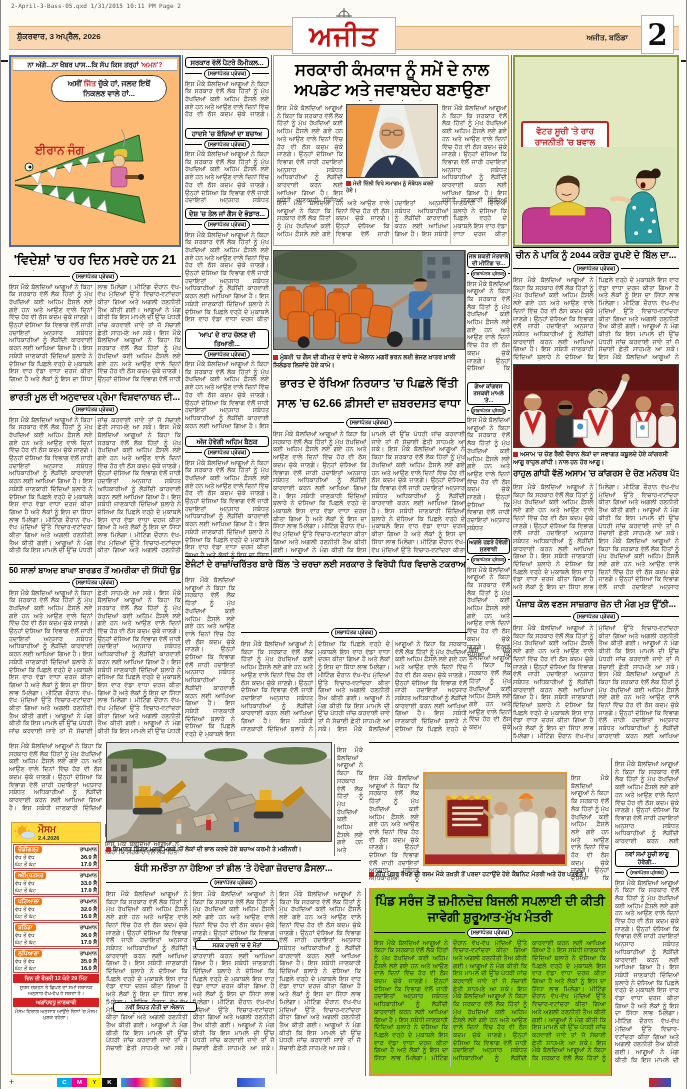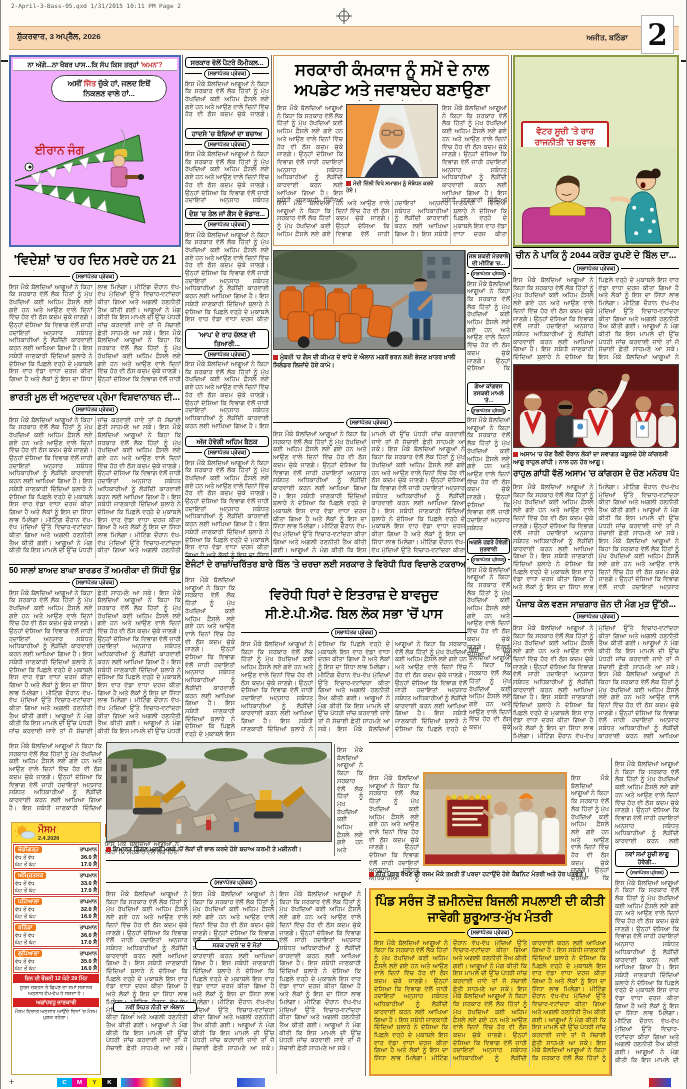--- a/index.html
+++ b/index.html
@@ -23,21 +23,21 @@
 
 .mastbar{position:absolute;left:8px;top:26px;width:670px;height:24px;background:#f8d7b2;border-top:1px solid #d8b07e;border-bottom:1px solid #d8b07e}
 .mdate{position:absolute;left:16px;top:32px;font-size:8px;font-weight:bold;color:#222}
 .medition{position:absolute;right:58px;top:33px;font-size:7.5px;font-weight:bold;color:#222}
 .logobox{position:absolute;left:291px;top:17px;width:104px;height:37px;background:#fff;border:1px solid #b5b5b5;display:flex;align-items:center;justify-content:center}
 .logo{color:#c41414;font-size:27px;font-weight:bold;letter-spacing:1px;font-family:"DejaVu Sans",sans-serif}
 .pnbox{position:absolute;left:640px;top:15px;width:33px;height:39px;background:#fff;border:1px solid #b5b5b5;display:flex;align-items:center;justify-content:center}
 .pn{font-family:"DejaVu Serif","Liberation Serif",serif;font-size:29px;font-weight:bold;color:#111}
 .printline{position:absolute;left:10px;top:2px;font-family:"DejaVu Sans Mono","Liberation Mono",monospace;font-size:6px;color:#555}
 
-.toonL{position:absolute;left:8px;top:55px;width:172px;height:192px;border:2px solid #4a6ab0;background:#f0abfc;overflow:hidden}
+.toonL{position:absolute;left:8px;top:55px;width:172px;height:192px;border:2px solid #4a6ab0;background:#fdba74;overflow:hidden}
 .toonR{position:absolute;left:512px;top:55px;width:166px;height:192px;border:2px solid #8a9a40;background:#e2e8c0;overflow:hidden}
 .tooncap{position:absolute;left:2px;top:2px;right:2px;background:#fff;border-bottom:1px solid #999;font-size:6.8px;line-height:9px;font-weight:bold;text-align:center;padding:1px}
 .tooncap .red{color:#c32222}
 .bubble{position:absolute;background:#fff;border:1px solid #444;border-radius:14px;font-weight:bold;text-align:center;padding:3px 5px;color:#111}
 .bubble .red{color:#c32222}
 .toonlabel{position:absolute;color:#c32222;font-size:12px;font-weight:bold}
 .redbox{position:absolute;background:#fff;border:2px solid #c32222;border-radius:3px;color:#c32222;font-weight:bold;font-size:8.5px;line-height:11px;text-align:center;padding:3px 2px}
 
 .mainbox{position:absolute;left:272px;top:55px;width:236px;height:191px;border:1px solid #d89a5a;background:#fffdf8}
 
@@ -66,20 +66,23 @@
   <svg class="abs" style="left:335px;top:8px" width="16" height="16" viewBox="0 0 16 16">
       <circle cx="8" cy="8" r="5" fill="none" stroke="#555"></circle>
       <path d="M8 0v16M0 8h16" stroke="#555" stroke-width="1" fill="none"></path>
     </svg>
   <div class="abs" style="left:0;top:60px;width:7px;height:2px;background:#222"></div>
   <div class="abs" style="left:680px;top:60px;width:7px;height:2px;background:#222"></div>
 
   <div class="mastbar"></div>
   <div class="mdate">ਸ਼ੁੱਕਰਵਾਰ, 3 ਅਪ੍ਰੈਲ, 2026</div>
   <div class="medition">ਅਜੀਤ, ਬਠਿੰਡਾ</div>
+  <div class="logobox">
+      <span class="logo">ਅਜੀਤ</span>
+    </div>
   <div class="pnbox">
       <span class="pn">2</span>
     </div>
 
   <div class="vr" style="left:181px;top:55px;height:688px"></div>
   <div class="vr" style="left:270px;top:55px;height:500px"></div>
   <div class="vr" style="left:464px;top:250px;height:390px"></div>
   <div class="vr" style="left:510px;top:55px;height:688px"></div>
   <div class="vr" style="left:610px;top:758px;height:318px"></div>
   <div class="vr" style="left:364px;top:888px;height:188px"></div>
@@ -345,20 +348,21 @@
       <circle cx="148" cy="34" r="7" fill="#b98a64"></circle>
         <path d="M141 31 Q148 24 155 31 Z" fill="#1a1a1a"></path>
       <rect x="136" y="41" width="24" height="28" rx="5" fill="#3f76b0"></rect>
       <path d="M136 46 L118 58 M160 46 L146 60" stroke="#b98a64" stroke-width="4" fill="none"></path>
       <rect x="140" y="69" width="7" height="22" fill="#26415e"></rect>
         <rect x="151" y="69" width="7" height="22" fill="#26415e"></rect>
     </svg>
   </div>
   <div class="cap abs" style="left:272px;top:353px;width:192px;height:16px"><span class="mk"></span><span>ਮੁੰਬਈ 'ਚ ਗੈਸ ਦੀ ਕੀਮਤ ਦੇ ਵਾਧੇ ਦੇ ਐਲਾਨ ਮਗਰੋਂ ਭਰਨ ਲਈ ਭੇਜਣ ਖ਼ਾਤਰ ਖ਼ਾਲੀ ਸਿਲੰਡਰ ਲਿਜਾਂਦੇ ਹੋਏ ਕਾਮੇ।</span></div>
 
+  <div class="hl abs" style="left:272px;top:373px;width:192px;height:42px;font-size:11.5px;line-height:20px">ਭਾਰਤ ਦੇ ਰੱਖਿਆ ਨਿਰਯਾਤ 'ਚ ਪਿਛਲੇ ਵਿੱਤੀ ਸਾਲ 'ਚ 62.66 ਫ਼ੀਸਦੀ ਦਾ ਜ਼ਬਰਦਸਤ ਵਾਧਾ</div>
   <div class="pill abs" style="left:272px;top:417px;width:192px">
       <span>(ਸਭਾ/ਪੱਤਰ ਪ੍ਰੇਰਕ)</span>
     </div>
   <div class="fill c2 abs" style="left:272px;top:430px;width:192px;height:124px">ਇਸ ਮੌਕੇ ਬੋਲਦਿਆਂ ਆਗੂਆਂ ਨੇ ਕਿਹਾ ਕਿ ਸਰਕਾਰ ਵੱਲੋਂ ਲੋਕ ਹਿੱਤਾਂ ਨੂੰ ਮੁੱਖ ਰੱਖਦਿਆਂ ਕਈ ਅਹਿਮ ਫ਼ੈਸਲੇ ਲਏ ਗਏ ਹਨ ਅਤੇ ਆਉਣ ਵਾਲੇ ਦਿਨਾਂ ਵਿੱਚ ਹੋਰ ਵੀ ਠੋਸ ਕਦਮ ਚੁੱਕੇ ਜਾਣਗੇ। ਉਨ੍ਹਾਂ ਦੱਸਿਆ ਕਿ ਵਿਭਾਗ ਵੱਲੋਂ ਜਾਰੀ ਹਦਾਇਤਾਂ ਅਨੁਸਾਰ ਸਬੰਧਤ ਅਧਿਕਾਰੀਆਂ ਨੂੰ ਲੋੜੀਂਦੀ ਕਾਰਵਾਈ ਕਰਨ ਲਈ ਆਖਿਆ ਗਿਆ ਹੈ। ਇਸ ਸਬੰਧੀ ਜਾਣਕਾਰੀ ਦਿੰਦਿਆਂ ਬੁਲਾਰੇ ਨੇ ਦੱਸਿਆ ਕਿ ਪਿਛਲੇ ਵਰ੍ਹੇ ਦੇ ਮੁਕਾਬਲੇ ਇਸ ਵਾਰ ਵੱਡਾ ਵਾਧਾ ਦਰਜ ਕੀਤਾ ਗਿਆ ਹੈ ਅਤੇ ਲੋਕਾਂ ਨੂੰ ਇਸ ਦਾ ਸਿੱਧਾ ਲਾਭ ਮਿਲੇਗਾ। ਮੀਟਿੰਗ ਦੌਰਾਨ ਵੱਖ-ਵੱਖ ਮੁੱਦਿਆਂ ਉੱਤੇ ਵਿਚਾਰ-ਵਟਾਂਦਰਾ ਕੀਤਾ ਗਿਆ ਅਤੇ ਅਗਲੀ ਰਣਨੀਤੀ ਤੈਅ ਕੀਤੀ ਗਈ। ਆਗੂਆਂ ਨੇ ਮੰਗ ਕੀਤੀ ਕਿ ਇਸ ਮਾਮਲੇ ਦੀ ਉੱਚ ਪੱਧਰੀ ਜਾਂਚ ਕਰਵਾਈ ਜਾਵੇ ਤਾਂ ਜੋ ਸੱਚਾਈ ਛੇਤੀ ਸਾਹਮਣੇ ਆ ਸਕੇ। ਇਸ ਮੌਕੇ ਬੋਲਦਿਆਂ ਆਗੂਆਂ ਨੇ ਕਿਹਾ ਕਿ ਸਰਕਾਰ ਵੱਲੋਂ ਲੋਕ ਹਿੱਤਾਂ ਨੂੰ ਮੁੱਖ ਰੱਖਦਿਆਂ ਕਈ ਅਹਿਮ ਫ਼ੈਸਲੇ ਲਏ ਗਏ ਹਨ ਅਤੇ ਆਉਣ ਵਾਲੇ ਦਿਨਾਂ ਵਿੱਚ ਹੋਰ ਵੀ ਠੋਸ ਕਦਮ ਚੁੱਕੇ ਜਾਣਗੇ। ਉਨ੍ਹਾਂ ਦੱਸਿਆ ਕਿ ਵਿਭਾਗ ਵੱਲੋਂ ਜਾਰੀ ਹਦਾਇਤਾਂ ਅਨੁਸਾਰ ਸਬੰਧਤ ਅਧਿਕਾਰੀਆਂ ਨੂੰ ਲੋੜੀਂਦੀ ਕਾਰਵਾਈ ਕਰਨ ਲਈ ਆਖਿਆ ਗਿਆ ਹੈ। ਇਸ ਸਬੰਧੀ ਜਾਣਕਾਰੀ ਦਿੰਦਿਆਂ ਬੁਲਾਰੇ ਨੇ ਦੱਸਿਆ ਕਿ ਪਿਛਲੇ ਵਰ੍ਹੇ ਦੇ ਮੁਕਾਬਲੇ ਇਸ ਵਾਰ ਵੱਡਾ ਵਾਧਾ ਦਰਜ ਕੀਤਾ ਗਿਆ ਹੈ ਅਤੇ ਲੋਕਾਂ ਨੂੰ ਇਸ ਦਾ ਸਿੱਧਾ ਲਾਭ ਮਿਲੇਗਾ। ਮੀਟਿੰਗ ਦੌਰਾਨ ਵੱਖ-ਵੱਖ ਮੁੱਦਿਆਂ ਉੱਤੇ ਵਿਚਾਰ-ਵਟਾਂਦਰਾ ਕੀਤਾ ਗਿਆ ਅਤੇ ਅਗਲੀ ਰਣਨੀਤੀ ਤੈਅ ਕੀਤੀ ਗਈ। ਆਗੂਆਂ ਨੇ ਮੰਗ ਕੀਤੀ ਕਿ ਇਸ ਮਾਮਲੇ ਦੀ ਉੱਚ ਪੱਧਰੀ ਜਾਂਚ ਕਰਵਾਈ ਜਾਵੇ ਤਾਂ ਜੋ ਸੱਚਾਈ ਛੇਤੀ ਸਾਹਮਣੇ ਆ ਸਕੇ।</div>
 
   <div class="abs" style="left:466px;top:252px;width:43px">
     <div class="bh" style="font-size:5.6px;line-height:7px">ਜਲ ਸ਼ਕਤੀ ਮੰਤਰਾਲੇ ਦੀ ਮੀਟਿੰਗ 'ਚ...</div>
     <div class="pill">
         <span style="font-size:4.4px;padding:0 1px">(ਸਭਾ/ਪੱਤਰ ਪ੍ਰੇਰਕ)</span>
       </div>
@@ -372,21 +376,20 @@
     <div class="pill">
         <span style="font-size:4.4px;padding:0 1px">(ਸਭਾ/ਪੱਤਰ ਪ੍ਰੇਰਕ)</span>
       </div>
     <div class="fill c1" style="height:96px">ਇਸ ਮੌਕੇ ਬੋਲਦਿਆਂ ਆਗੂਆਂ ਨੇ ਕਿਹਾ ਕਿ ਸਰਕਾਰ ਵੱਲੋਂ ਲੋਕ ਹਿੱਤਾਂ ਨੂੰ ਮੁੱਖ ਰੱਖਦਿਆਂ ਕਈ ਅਹਿਮ ਫ਼ੈਸਲੇ ਲਏ ਗਏ ਹਨ ਅਤੇ ਆਉਣ ਵਾਲੇ ਦਿਨਾਂ ਵਿੱਚ ਹੋਰ ਵੀ ਠੋਸ ਕਦਮ ਚੁੱਕੇ ਜਾਣਗੇ। ਉਨ੍ਹਾਂ ਦੱਸਿਆ ਕਿ ਵਿਭਾਗ ਵੱਲੋਂ ਜਾਰੀ ਹਦਾਇਤਾਂ ਅਨੁਸਾਰ ਸਬੰਧਤ ਅਧਿਕਾਰੀਆਂ ਨੂੰ ਲੋੜੀਂਦੀ ਕਾਰਵਾਈ ਕਰਨ ਲਈ ਆਖਿਆ ਗਿਆ ਹੈ। ਇਸ ਸਬੰਧੀ ਜਾਣਕਾਰੀ ਦਿੰਦਿਆਂ ਬੁਲਾਰੇ ਨੇ ਦੱਸਿਆ ਕਿ ਪਿਛਲੇ ਵਰ੍ਹੇ ਦੇ ਮੁਕਾਬਲੇ ਇਸ ਵਾਰ ਵੱਡਾ ਵਾਧਾ ਦਰਜ ਕੀਤਾ ਗਿਆ ਹੈ ਅਤੇ ਲੋਕਾਂ ਨੂੰ ਇਸ ਦਾ ਸਿੱਧਾ ਲਾਭ ਮਿਲੇਗਾ। ਮੀਟਿੰਗ ਦੌਰਾਨ ਵੱਖ-ਵੱਖ ਮੁੱਦਿਆਂ ਉੱਤੇ ਵਿਚਾਰ-ਵਟਾਂਦਰਾ ਕੀਤਾ ਗਿਆ ਅਤੇ ਅਗਲੀ ਰਣਨੀਤੀ ਤੈਅ ਕੀਤੀ ਗਈ। ਆਗੂਆਂ ਨੇ ਮੰਗ ਕੀਤੀ ਕਿ ਇਸ ਮਾਮਲੇ ਦੀ ਉੱਚ ਪੱਧਰੀ ਜਾਂਚ ਕਰਵਾਈ ਜਾਵੇ ਤਾਂ ਜੋ ਸੱਚਾਈ ਛੇਤੀ ਸਾਹਮਣੇ ਆ ਸਕੇ।</div>
   </div>
   <div class="fill c1 abs" style="left:468px;top:646px;width:42px;height:92px">ਇਸ ਮੌਕੇ ਬੋਲਦਿਆਂ ਆਗੂਆਂ ਨੇ ਕਿਹਾ ਕਿ ਸਰਕਾਰ ਵੱਲੋਂ ਲੋਕ ਹਿੱਤਾਂ ਨੂੰ ਮੁੱਖ ਰੱਖਦਿਆਂ ਕਈ ਅਹਿਮ ਫ਼ੈਸਲੇ ਲਏ ਗਏ ਹਨ ਅਤੇ ਆਉਣ ਵਾਲੇ ਦਿਨਾਂ ਵਿੱਚ ਹੋਰ ਵੀ ਠੋਸ ਕਦਮ ਚੁੱਕੇ ਜਾਣਗੇ। ਉਨ੍ਹਾਂ ਦੱਸਿਆ ਕਿ ਵਿਭਾਗ ਵੱਲੋਂ ਜਾਰੀ ਹਦਾਇਤਾਂ ਅਨੁਸਾਰ ਸਬੰਧਤ ਅਧਿਕਾਰੀਆਂ ਨੂੰ ਲੋੜੀਂਦੀ ਕਾਰਵਾਈ ਕਰਨ ਲਈ ਆਖਿਆ ਗਿਆ ਹੈ। ਇਸ ਸਬੰਧੀ ਜਾਣਕਾਰੀ ਦਿੰਦਿਆਂ ਬੁਲਾਰੇ ਨੇ ਦੱਸਿਆ ਕਿ ਪਿਛਲੇ ਵਰ੍ਹੇ ਦੇ ਮੁਕਾਬਲੇ ਇਸ ਵਾਰ ਵੱਡਾ ਵਾਧਾ ਦਰਜ ਕੀਤਾ ਗਿਆ ਹੈ ਅਤੇ ਲੋਕਾਂ ਨੂੰ ਇਸ ਦਾ ਸਿੱਧਾ ਲਾਭ ਮਿਲੇਗਾ। ਮੀਟਿੰਗ ਦੌਰਾਨ ਵੱਖ-ਵੱਖ ਮੁੱਦਿਆਂ ਉੱਤੇ ਵਿਚਾਰ-ਵਟਾਂਦਰਾ ਕੀਤਾ ਗਿਆ ਅਤੇ ਅਗਲੀ ਰਣਨੀਤੀ ਤੈਅ ਕੀਤੀ ਗਈ। ਆਗੂਆਂ ਨੇ ਮੰਗ ਕੀਤੀ ਕਿ ਇਸ ਮਾਮਲੇ ਦੀ ਉੱਚ ਪੱਧਰੀ ਜਾਂਚ ਕਰਵਾਈ ਜਾਵੇ ਤਾਂ ਜੋ ਸੱਚਾਈ ਛੇਤੀ ਸਾਹਮਣੇ ਆ ਸਕੇ।</div>
 
   <div class="hrule" style="left:184px;top:556px;width:281px"></div>
   <div class="hl abs" style="left:184px;top:559px;width:281px;height:12px;font-size:8.6px;line-height:11px;white-space:nowrap">ਏਜੰਟਾਂ ਦੇ ਰਾਜ਼ਾਂ/ਚਰਿੱਤਰ ਬਾਰੇ ਬਿੱਲ 'ਤੇ ਚਰਚਾ ਲਈ ਸਰਕਾਰ ਤੇ ਵਿਰੋਧੀ ਧਿਰ ਵਿਚਾਲੇ ਟਕਰਾਅ ਦੇ...</div>
   <div class="fill c1 abs" style="left:184px;top:576px;width:50px;height:162px">ਇਸ ਮੌਕੇ ਬੋਲਦਿਆਂ ਆਗੂਆਂ ਨੇ ਕਿਹਾ ਕਿ ਸਰਕਾਰ ਵੱਲੋਂ ਲੋਕ ਹਿੱਤਾਂ ਨੂੰ ਮੁੱਖ ਰੱਖਦਿਆਂ ਕਈ ਅਹਿਮ ਫ਼ੈਸਲੇ ਲਏ ਗਏ ਹਨ ਅਤੇ ਆਉਣ ਵਾਲੇ ਦਿਨਾਂ ਵਿੱਚ ਹੋਰ ਵੀ ਠੋਸ ਕਦਮ ਚੁੱਕੇ ਜਾਣਗੇ। ਉਨ੍ਹਾਂ ਦੱਸਿਆ ਕਿ ਵਿਭਾਗ ਵੱਲੋਂ ਜਾਰੀ ਹਦਾਇਤਾਂ ਅਨੁਸਾਰ ਸਬੰਧਤ ਅਧਿਕਾਰੀਆਂ ਨੂੰ ਲੋੜੀਂਦੀ ਕਾਰਵਾਈ ਕਰਨ ਲਈ ਆਖਿਆ ਗਿਆ ਹੈ। ਇਸ ਸਬੰਧੀ ਜਾਣਕਾਰੀ ਦਿੰਦਿਆਂ ਬੁਲਾਰੇ ਨੇ ਦੱਸਿਆ ਕਿ ਪਿਛਲੇ ਵਰ੍ਹੇ ਦੇ ਮੁਕਾਬਲੇ ਇਸ ਵਾਰ ਵੱਡਾ ਵਾਧਾ ਦਰਜ ਕੀਤਾ ਗਿਆ ਹੈ ਅਤੇ ਲੋਕਾਂ ਨੂੰ ਇਸ ਦਾ ਸਿੱਧਾ ਲਾਭ ਮਿਲੇਗਾ। ਮੀਟਿੰਗ ਦੌਰਾਨ ਵੱਖ-ਵੱਖ ਮੁੱਦਿਆਂ ਉੱਤੇ ਵਿਚਾਰ-ਵਟਾਂਦਰਾ ਕੀਤਾ ਗਿਆ ਅਤੇ ਅਗਲੀ ਰਣਨੀਤੀ ਤੈਅ ਕੀਤੀ ਗਈ। ਆਗੂਆਂ ਨੇ ਮੰਗ ਕੀਤੀ ਕਿ ਇਸ ਮਾਮਲੇ ਦੀ ਉੱਚ ਪੱਧਰੀ ਜਾਂਚ ਕਰਵਾਈ ਜਾਵੇ ਤਾਂ ਜੋ ਸੱਚਾਈ ਛੇਤੀ ਸਾਹਮਣੇ ਆ ਸਕੇ।</div>
-  <div class="hl abs" style="left:240px;top:585px;width:226px;height:40px;font-size:13px;line-height:19px">ਵਿਰੋਧੀ ਧਿਰਾਂ ਦੇ ਇਤਰਾਜ਼ ਦੇ ਬਾਵਜੂਦ ਸੀ.ਏ.ਪੀ.ਐਫ. ਬਿਲ ਲੋਕ ਸਭਾ 'ਚੋਂ ਪਾਸ</div>
   <div class="pill abs" style="left:240px;top:627px;width:226px">
       <span>(ਸਭਾ/ਪੱਤਰ ਪ੍ਰੇਰਕ)</span>
     </div>
   <div class="fill c3 abs" style="left:240px;top:640px;width:226px;height:98px">ਇਸ ਮੌਕੇ ਬੋਲਦਿਆਂ ਆਗੂਆਂ ਨੇ ਕਿਹਾ ਕਿ ਸਰਕਾਰ ਵੱਲੋਂ ਲੋਕ ਹਿੱਤਾਂ ਨੂੰ ਮੁੱਖ ਰੱਖਦਿਆਂ ਕਈ ਅਹਿਮ ਫ਼ੈਸਲੇ ਲਏ ਗਏ ਹਨ ਅਤੇ ਆਉਣ ਵਾਲੇ ਦਿਨਾਂ ਵਿੱਚ ਹੋਰ ਵੀ ਠੋਸ ਕਦਮ ਚੁੱਕੇ ਜਾਣਗੇ। ਉਨ੍ਹਾਂ ਦੱਸਿਆ ਕਿ ਵਿਭਾਗ ਵੱਲੋਂ ਜਾਰੀ ਹਦਾਇਤਾਂ ਅਨੁਸਾਰ ਸਬੰਧਤ ਅਧਿਕਾਰੀਆਂ ਨੂੰ ਲੋੜੀਂਦੀ ਕਾਰਵਾਈ ਕਰਨ ਲਈ ਆਖਿਆ ਗਿਆ ਹੈ। ਇਸ ਸਬੰਧੀ ਜਾਣਕਾਰੀ ਦਿੰਦਿਆਂ ਬੁਲਾਰੇ ਨੇ ਦੱਸਿਆ ਕਿ ਪਿਛਲੇ ਵਰ੍ਹੇ ਦੇ ਮੁਕਾਬਲੇ ਇਸ ਵਾਰ ਵੱਡਾ ਵਾਧਾ ਦਰਜ ਕੀਤਾ ਗਿਆ ਹੈ ਅਤੇ ਲੋਕਾਂ ਨੂੰ ਇਸ ਦਾ ਸਿੱਧਾ ਲਾਭ ਮਿਲੇਗਾ। ਮੀਟਿੰਗ ਦੌਰਾਨ ਵੱਖ-ਵੱਖ ਮੁੱਦਿਆਂ ਉੱਤੇ ਵਿਚਾਰ-ਵਟਾਂਦਰਾ ਕੀਤਾ ਗਿਆ ਅਤੇ ਅਗਲੀ ਰਣਨੀਤੀ ਤੈਅ ਕੀਤੀ ਗਈ। ਆਗੂਆਂ ਨੇ ਮੰਗ ਕੀਤੀ ਕਿ ਇਸ ਮਾਮਲੇ ਦੀ ਉੱਚ ਪੱਧਰੀ ਜਾਂਚ ਕਰਵਾਈ ਜਾਵੇ ਤਾਂ ਜੋ ਸੱਚਾਈ ਛੇਤੀ ਸਾਹਮਣੇ ਆ ਸਕੇ। ਇਸ ਮੌਕੇ ਬੋਲਦਿਆਂ ਆਗੂਆਂ ਨੇ ਕਿਹਾ ਕਿ ਸਰਕਾਰ ਵੱਲੋਂ ਲੋਕ ਹਿੱਤਾਂ ਨੂੰ ਮੁੱਖ ਰੱਖਦਿਆਂ ਕਈ ਅਹਿਮ ਫ਼ੈਸਲੇ ਲਏ ਗਏ ਹਨ ਅਤੇ ਆਉਣ ਵਾਲੇ ਦਿਨਾਂ ਵਿੱਚ ਹੋਰ ਵੀ ਠੋਸ ਕਦਮ ਚੁੱਕੇ ਜਾਣਗੇ। ਉਨ੍ਹਾਂ ਦੱਸਿਆ ਕਿ ਵਿਭਾਗ ਵੱਲੋਂ ਜਾਰੀ ਹਦਾਇਤਾਂ ਅਨੁਸਾਰ ਸਬੰਧਤ ਅਧਿਕਾਰੀਆਂ ਨੂੰ ਲੋੜੀਂਦੀ ਕਾਰਵਾਈ ਕਰਨ ਲਈ ਆਖਿਆ ਗਿਆ ਹੈ। ਇਸ ਸਬੰਧੀ ਜਾਣਕਾਰੀ ਦਿੰਦਿਆਂ ਬੁਲਾਰੇ ਨੇ ਦੱਸਿਆ ਕਿ ਪਿਛਲੇ ਵਰ੍ਹੇ ਦੇ ਮੁਕਾਬਲੇ ਇਸ ਵਾਰ ਵੱਡਾ ਵਾਧਾ ਦਰਜ ਕੀਤਾ ਗਿਆ ਹੈ ਅਤੇ ਲੋਕਾਂ ਨੂੰ ਇਸ ਦਾ ਸਿੱਧਾ ਲਾਭ ਮਿਲੇਗਾ। ਮੀਟਿੰਗ ਦੌਰਾਨ ਵੱਖ-ਵੱਖ ਮੁੱਦਿਆਂ ਉੱਤੇ ਵਿਚਾਰ-ਵਟਾਂਦਰਾ ਕੀਤਾ ਗਿਆ ਅਤੇ ਅਗਲੀ ਰਣਨੀਤੀ ਤੈਅ ਕੀਤੀ ਗਈ। ਆਗੂਆਂ ਨੇ ਮੰਗ ਕੀਤੀ ਕਿ ਇਸ ਮਾਮਲੇ ਦੀ ਉੱਚ ਪੱਧਰੀ ਜਾਂਚ ਕਰਵਾਈ ਜਾਵੇ ਤਾਂ ਜੋ ਸੱਚਾਈ ਛੇਤੀ ਸਾਹਮਣੇ ਆ ਸਕੇ।</div>
 
   <div class="ph" style="left:105px;top:742px;width:226px;height:100px">
     <svg viewBox="0 0 226 100" preserveAspectRatio="none">
       <rect width="226" height="100" fill="#c9c7bd"></rect>
       <rect width="226" height="16" fill="#dfe2de"></rect>
       <ellipse cx="30" cy="16" rx="30" ry="10" fill="#55703e"></ellipse>
@@ -422,20 +425,21 @@
       <g>
           <rect x="70" y="82" width="5" height="11" fill="#d8d8d0"></rect>
           <circle cx="72.5" cy="80" r="2.6" fill="#caa27c"></circle>
         </g>
     </svg>
   </div>
   <div class="cap abs" style="left:105px;top:845px;width:226px;height:9px;white-space:nowrap"><span class="mk"></span><span>ਇਮਾਰਤ ਡਿੱਗਣ ਮਗਰੋਂ ਮਲਬੇ 'ਚੋਂ ਲੋਕਾਂ ਦੀ ਭਾਲ ਕਰਦੇ ਹੋਏ ਬਚਾਅ ਕਰਮੀ ਤੇ ਮਸ਼ੀਨਰੀ।</span></div>
   <div class="fill c1 abs" style="left:336px;top:746px;width:26px;height:108px">ਇਸ ਮੌਕੇ ਬੋਲਦਿਆਂ ਆਗੂਆਂ ਨੇ ਕਿਹਾ ਕਿ ਸਰਕਾਰ ਵੱਲੋਂ ਲੋਕ ਹਿੱਤਾਂ ਨੂੰ ਮੁੱਖ ਰੱਖਦਿਆਂ ਕਈ ਅਹਿਮ ਫ਼ੈਸਲੇ ਲਏ ਗਏ ਹਨ ਅਤੇ ਆਉਣ ਵਾਲੇ ਦਿਨਾਂ ਵਿੱਚ ਹੋਰ ਵੀ ਠੋਸ ਕਦਮ ਚੁੱਕੇ ਜਾਣਗੇ। ਉਨ੍ਹਾਂ ਦੱਸਿਆ ਕਿ ਵਿਭਾਗ ਵੱਲੋਂ ਜਾਰੀ ਹਦਾਇਤਾਂ ਅਨੁਸਾਰ ਸਬੰਧਤ ਅਧਿਕਾਰੀਆਂ ਨੂੰ ਲੋੜੀਂਦੀ ਕਾਰਵਾਈ ਕਰਨ ਲਈ ਆਖਿਆ ਗਿਆ ਹੈ। ਇਸ ਸਬੰਧੀ ਜਾਣਕਾਰੀ ਦਿੰਦਿਆਂ ਬੁਲਾਰੇ ਨੇ ਦੱਸਿਆ ਕਿ ਪਿਛਲੇ ਵਰ੍ਹੇ ਦੇ ਮੁਕਾਬਲੇ ਇਸ ਵਾਰ ਵੱਡਾ ਵਾਧਾ ਦਰਜ ਕੀਤਾ ਗਿਆ ਹੈ ਅਤੇ ਲੋਕਾਂ ਨੂੰ ਇਸ ਦਾ ਸਿੱਧਾ ਲਾਭ ਮਿਲੇਗਾ। ਮੀਟਿੰਗ ਦੌਰਾਨ ਵੱਖ-ਵੱਖ ਮੁੱਦਿਆਂ ਉੱਤੇ ਵਿਚਾਰ-ਵਟਾਂਦਰਾ ਕੀਤਾ ਗਿਆ ਅਤੇ ਅਗਲੀ ਰਣਨੀਤੀ ਤੈਅ ਕੀਤੀ ਗਈ। ਆਗੂਆਂ ਨੇ ਮੰਗ ਕੀਤੀ ਕਿ ਇਸ ਮਾਮਲੇ ਦੀ ਉੱਚ ਪੱਧਰੀ ਜਾਂਚ ਕਰਵਾਈ ਜਾਵੇ ਤਾਂ ਜੋ ਸੱਚਾਈ ਛੇਤੀ ਸਾਹਮਣੇ ਆ ਸਕੇ।</div>
 
   <div class="hrule" style="left:105px;top:860px;width:255px"></div>
+  <div class="hl abs" style="left:105px;top:863px;width:255px;height:12px;font-size:9px;line-height:11px;white-space:nowrap">ਬੰਧੀ ਸਮਝੌਤਾ ਨਾ ਹੋਇਆ ਤਾਂ ਡੀਲ 'ਤੇ ਹੋਵੇਗਾ ਜ਼ੋਰਦਾਰ ਫ਼ੈਸਲਾ...</div>
   <div class="pill abs" style="left:105px;top:877px;width:255px">
       <span>(ਸਭਾ/ਪੱਤਰ ਪ੍ਰੇਰਕ)</span>
     </div>
   <div class="fill c3 abs" style="left:105px;top:890px;width:255px;height:184px">ਇਸ ਮੌਕੇ ਬੋਲਦਿਆਂ ਆਗੂਆਂ ਨੇ ਕਿਹਾ ਕਿ ਸਰਕਾਰ ਵੱਲੋਂ ਲੋਕ ਹਿੱਤਾਂ ਨੂੰ ਮੁੱਖ ਰੱਖਦਿਆਂ ਕਈ ਅਹਿਮ ਫ਼ੈਸਲੇ ਲਏ ਗਏ ਹਨ ਅਤੇ ਆਉਣ ਵਾਲੇ ਦਿਨਾਂ ਵਿੱਚ ਹੋਰ ਵੀ ਠੋਸ ਕਦਮ ਚੁੱਕੇ ਜਾਣਗੇ। ਉਨ੍ਹਾਂ ਦੱਸਿਆ ਕਿ ਵਿਭਾਗ ਵੱਲੋਂ ਜਾਰੀ ਹਦਾਇਤਾਂ ਅਨੁਸਾਰ ਸਬੰਧਤ ਅਧਿਕਾਰੀਆਂ ਨੂੰ ਲੋੜੀਂਦੀ ਕਾਰਵਾਈ ਕਰਨ ਲਈ ਆਖਿਆ ਗਿਆ ਹੈ। ਇਸ ਸਬੰਧੀ ਜਾਣਕਾਰੀ ਦਿੰਦਿਆਂ ਬੁਲਾਰੇ ਨੇ ਦੱਸਿਆ ਕਿ ਪਿਛਲੇ ਵਰ੍ਹੇ ਦੇ ਮੁਕਾਬਲੇ ਇਸ ਵਾਰ ਵੱਡਾ ਵਾਧਾ ਦਰਜ ਕੀਤਾ ਗਿਆ ਹੈ ਅਤੇ ਲੋਕਾਂ ਨੂੰ ਇਸ ਦਾ ਸਿੱਧਾ ਲਾਭ ਮਿਲੇਗਾ। ਮੀਟਿੰਗ ਦੌਰਾਨ ਵੱਖ-ਵੱਖ ਮੁੱਦਿਆਂ ਉੱਤੇ ਵਿਚਾਰ-ਵਟਾਂਦਰਾ ਕੀਤਾ ਗਿਆ ਅਤੇ ਅਗਲੀ ਰਣਨੀਤੀ ਤੈਅ ਕੀਤੀ ਗਈ। ਆਗੂਆਂ ਨੇ ਮੰਗ ਕੀਤੀ ਕਿ ਇਸ ਮਾਮਲੇ ਦੀ ਉੱਚ ਪੱਧਰੀ ਜਾਂਚ ਕਰਵਾਈ ਜਾਵੇ ਤਾਂ ਜੋ ਸੱਚਾਈ ਛੇਤੀ ਸਾਹਮਣੇ ਆ ਸਕੇ। ਇਸ ਮੌਕੇ ਬੋਲਦਿਆਂ ਆਗੂਆਂ ਨੇ ਕਿਹਾ ਕਿ ਸਰਕਾਰ ਵੱਲੋਂ ਲੋਕ ਹਿੱਤਾਂ ਨੂੰ ਮੁੱਖ ਰੱਖਦਿਆਂ ਕਈ ਅਹਿਮ ਫ਼ੈਸਲੇ ਲਏ ਗਏ ਹਨ ਅਤੇ ਆਉਣ ਵਾਲੇ ਦਿਨਾਂ ਵਿੱਚ ਹੋਰ ਵੀ ਠੋਸ ਕਦਮ ਚੁੱਕੇ ਜਾਣਗੇ। ਉਨ੍ਹਾਂ ਦੱਸਿਆ ਕਿ ਵਿਭਾਗ ਵੱਲੋਂ ਜਾਰੀ ਹਦਾਇਤਾਂ ਅਨੁਸਾਰ ਸਬੰਧਤ ਅਧਿਕਾਰੀਆਂ ਨੂੰ ਲੋੜੀਂਦੀ ਕਾਰਵਾਈ ਕਰਨ ਲਈ ਆਖਿਆ ਗਿਆ ਹੈ। ਇਸ ਸਬੰਧੀ ਜਾਣਕਾਰੀ ਦਿੰਦਿਆਂ ਬੁਲਾਰੇ ਨੇ ਦੱਸਿਆ ਕਿ ਪਿਛਲੇ ਵਰ੍ਹੇ ਦੇ ਮੁਕਾਬਲੇ ਇਸ ਵਾਰ ਵੱਡਾ ਵਾਧਾ ਦਰਜ ਕੀਤਾ ਗਿਆ ਹੈ ਅਤੇ ਲੋਕਾਂ ਨੂੰ ਇਸ ਦਾ ਸਿੱਧਾ ਲਾਭ ਮਿਲੇਗਾ। ਮੀਟਿੰਗ ਦੌਰਾਨ ਵੱਖ-ਵੱਖ ਮੁੱਦਿਆਂ ਉੱਤੇ ਵਿਚਾਰ-ਵਟਾਂਦਰਾ ਕੀਤਾ ਗਿਆ ਅਤੇ ਅਗਲੀ ਰਣਨੀਤੀ ਤੈਅ ਕੀਤੀ ਗਈ। ਆਗੂਆਂ ਨੇ ਮੰਗ ਕੀਤੀ ਕਿ ਇਸ ਮਾਮਲੇ ਦੀ ਉੱਚ ਪੱਧਰੀ ਜਾਂਚ ਕਰਵਾਈ ਜਾਵੇ ਤਾਂ ਜੋ ਸੱਚਾਈ ਛੇਤੀ ਸਾਹਮਣੇ ਆ ਸਕੇ। ਇਸ ਮੌਕੇ ਬੋਲਦਿਆਂ ਆਗੂਆਂ ਨੇ ਕਿਹਾ ਕਿ ਸਰਕਾਰ ਵੱਲੋਂ ਲੋਕ ਹਿੱਤਾਂ ਨੂੰ ਮੁੱਖ ਰੱਖਦਿਆਂ ਕਈ ਅਹਿਮ ਫ਼ੈਸਲੇ ਲਏ ਗਏ ਹਨ ਅਤੇ ਆਉਣ ਵਾਲੇ ਦਿਨਾਂ ਵਿੱਚ ਹੋਰ ਵੀ ਠੋਸ ਕਦਮ ਚੁੱਕੇ ਜਾਣਗੇ। ਉਨ੍ਹਾਂ ਦੱਸਿਆ ਕਿ ਵਿਭਾਗ ਵੱਲੋਂ ਜਾਰੀ ਹਦਾਇਤਾਂ ਅਨੁਸਾਰ ਸਬੰਧਤ ਅਧਿਕਾਰੀਆਂ ਨੂੰ ਲੋੜੀਂਦੀ ਕਾਰਵਾਈ ਕਰਨ ਲਈ ਆਖਿਆ ਗਿਆ ਹੈ। ਇਸ ਸਬੰਧੀ ਜਾਣਕਾਰੀ ਦਿੰਦਿਆਂ ਬੁਲਾਰੇ ਨੇ ਦੱਸਿਆ ਕਿ ਪਿਛਲੇ ਵਰ੍ਹੇ ਦੇ ਮੁਕਾਬਲੇ ਇਸ ਵਾਰ ਵੱਡਾ ਵਾਧਾ ਦਰਜ ਕੀਤਾ ਗਿਆ ਹੈ ਅਤੇ ਲੋਕਾਂ ਨੂੰ ਇਸ ਦਾ ਸਿੱਧਾ ਲਾਭ ਮਿਲੇਗਾ। ਮੀਟਿੰਗ ਦੌਰਾਨ ਵੱਖ-ਵੱਖ ਮੁੱਦਿਆਂ ਉੱਤੇ ਵਿਚਾਰ-ਵਟਾਂਦਰਾ ਕੀਤਾ ਗਿਆ ਅਤੇ ਅਗਲੀ ਰਣਨੀਤੀ ਤੈਅ ਕੀਤੀ ਗਈ। ਆਗੂਆਂ ਨੇ ਮੰਗ ਕੀਤੀ ਕਿ ਇਸ ਮਾਮਲੇ ਦੀ ਉੱਚ ਪੱਧਰੀ ਜਾਂਚ ਕਰਵਾਈ ਜਾਵੇ ਤਾਂ ਜੋ ਸੱਚਾਈ ਛੇਤੀ ਸਾਹਮਣੇ ਆ ਸਕੇ।</div>
   <div class="bh abs" style="left:194px;top:940px;width:84px;font-size:5.8px;line-height:8px">ਸੜਕ ਹਾਦਸੇ 'ਚ ਦੋ ਮੌਤਾਂ</div>
   <div class="bh abs" style="left:112px;top:1002px;width:84px;font-size:5.8px;line-height:8px">ਨਵੀਂ ਸਿਹਤ ਨੀਤੀ ਦਾ ਐਲਾਨ</div>
 
   <div class="hrule" style="left:512px;top:247px;width:166px"></div>
   <div class="hl abs" style="left:512px;top:250px;width:166px;height:12px;font-size:9.2px;line-height:11px;white-space:nowrap">ਚੀਨ ਨੇ ਪਾਕਿ ਨੂੰ 2044 ਕਰੋੜ ਰੁਪਏ ਦੇ ਬਿੱਲ ਦਾ...</div>
   <div class="pill abs" style="left:512px;top:263px;width:166px">
@@ -517,21 +521,21 @@
         <path d="M99 36 q5 6 10 0 v4 q-5 4-10 0 Z" fill="#ccc"></path>
       <rect x="92" y="40" width="24" height="44" rx="6" fill="#f2efe6"></rect>
       <rect x="120" y="46" width="18" height="38" rx="5" fill="#f8f6f0"></rect>
         <circle cx="129" cy="40" r="6" fill="#b98a64"></circle>
       <rect y="84" width="144" height="10" fill="#a82828"></rect>
     </svg>
   </div>
   <div class="fill c1 abs" style="left:570px;top:774px;width:38px;height:110px">ਇਸ ਮੌਕੇ ਬੋਲਦਿਆਂ ਆਗੂਆਂ ਨੇ ਕਿਹਾ ਕਿ ਸਰਕਾਰ ਵੱਲੋਂ ਲੋਕ ਹਿੱਤਾਂ ਨੂੰ ਮੁੱਖ ਰੱਖਦਿਆਂ ਕਈ ਅਹਿਮ ਫ਼ੈਸਲੇ ਲਏ ਗਏ ਹਨ ਅਤੇ ਆਉਣ ਵਾਲੇ ਦਿਨਾਂ ਵਿੱਚ ਹੋਰ ਵੀ ਠੋਸ ਕਦਮ ਚੁੱਕੇ ਜਾਣਗੇ। ਉਨ੍ਹਾਂ ਦੱਸਿਆ ਕਿ ਵਿਭਾਗ ਵੱਲੋਂ ਜਾਰੀ ਹਦਾਇਤਾਂ ਅਨੁਸਾਰ ਸਬੰਧਤ ਅਧਿਕਾਰੀਆਂ ਨੂੰ ਲੋੜੀਂਦੀ ਕਾਰਵਾਈ ਕਰਨ ਲਈ ਆਖਿਆ ਗਿਆ ਹੈ। ਇਸ ਸਬੰਧੀ ਜਾਣਕਾਰੀ ਦਿੰਦਿਆਂ ਬੁਲਾਰੇ ਨੇ ਦੱਸਿਆ ਕਿ ਪਿਛਲੇ ਵਰ੍ਹੇ ਦੇ ਮੁਕਾਬਲੇ ਇਸ ਵਾਰ ਵੱਡਾ ਵਾਧਾ ਦਰਜ ਕੀਤਾ ਗਿਆ ਹੈ ਅਤੇ ਲੋਕਾਂ ਨੂੰ ਇਸ ਦਾ ਸਿੱਧਾ ਲਾਭ ਮਿਲੇਗਾ। ਮੀਟਿੰਗ ਦੌਰਾਨ ਵੱਖ-ਵੱਖ ਮੁੱਦਿਆਂ ਉੱਤੇ ਵਿਚਾਰ-ਵਟਾਂਦਰਾ ਕੀਤਾ ਗਿਆ ਅਤੇ ਅਗਲੀ ਰਣਨੀਤੀ ਤੈਅ ਕੀਤੀ ਗਈ। ਆਗੂਆਂ ਨੇ ਮੰਗ ਕੀਤੀ ਕਿ ਇਸ ਮਾਮਲੇ ਦੀ ਉੱਚ ਪੱਧਰੀ ਜਾਂਚ ਕਰਵਾਈ ਜਾਵੇ ਤਾਂ ਜੋ ਸੱਚਾਈ ਛੇਤੀ ਸਾਹਮਣੇ ਆ ਸਕੇ।</div>
   <div class="cap abs" style="left:368px;top:870px;width:240px;height:16px"><span class="mk"></span><span>ਨੀਂਹ ਪੱਥਰ ਰੱਖਣ ਦੀ ਰਸਮ ਮੌਕੇ ਤਖ਼ਤੀ ਤੋਂ ਪਰਦਾ ਹਟਾਉਂਦੇ ਹੋਏ ਕੈਬਨਿਟ ਮੰਤਰੀ ਅਤੇ ਹੋਰ ਪਤਵੰਤੇ।</span></div>
 
-  <div class="abs" style="left:368px;top:888px;width:242px;height:188px;border:2px solid #e0953a;background:#fde047;padding:3px">
+  <div class="abs" style="left:368px;top:888px;width:242px;height:188px;border:2px solid #e0953a;background:#84cc16;padding:3px">
     <div class="hl" style="font-size:12.5px;line-height:16px;height:34px">ਪਿੰਡ ਸਰੰਜ ਤੋਂ ਜ਼ਮੀਨਦੋਜ਼ ਬਿਜਲੀ ਸਪਲਾਈ ਦੀ ਕੀਤੀ ਜਾਵੇਗੀ ਸ਼ੁਰੂਆਤ-ਮੁੱਖ ਮੰਤਰੀ</div>
     <div class="pill">
         <span>(ਸਭਾ/ਪੱਤਰ ਪ੍ਰੇਰਕ)</span>
       </div>
     <div class="fill c3" style="height:128px">ਇਸ ਮੌਕੇ ਬੋਲਦਿਆਂ ਆਗੂਆਂ ਨੇ ਕਿਹਾ ਕਿ ਸਰਕਾਰ ਵੱਲੋਂ ਲੋਕ ਹਿੱਤਾਂ ਨੂੰ ਮੁੱਖ ਰੱਖਦਿਆਂ ਕਈ ਅਹਿਮ ਫ਼ੈਸਲੇ ਲਏ ਗਏ ਹਨ ਅਤੇ ਆਉਣ ਵਾਲੇ ਦਿਨਾਂ ਵਿੱਚ ਹੋਰ ਵੀ ਠੋਸ ਕਦਮ ਚੁੱਕੇ ਜਾਣਗੇ। ਉਨ੍ਹਾਂ ਦੱਸਿਆ ਕਿ ਵਿਭਾਗ ਵੱਲੋਂ ਜਾਰੀ ਹਦਾਇਤਾਂ ਅਨੁਸਾਰ ਸਬੰਧਤ ਅਧਿਕਾਰੀਆਂ ਨੂੰ ਲੋੜੀਂਦੀ ਕਾਰਵਾਈ ਕਰਨ ਲਈ ਆਖਿਆ ਗਿਆ ਹੈ। ਇਸ ਸਬੰਧੀ ਜਾਣਕਾਰੀ ਦਿੰਦਿਆਂ ਬੁਲਾਰੇ ਨੇ ਦੱਸਿਆ ਕਿ ਪਿਛਲੇ ਵਰ੍ਹੇ ਦੇ ਮੁਕਾਬਲੇ ਇਸ ਵਾਰ ਵੱਡਾ ਵਾਧਾ ਦਰਜ ਕੀਤਾ ਗਿਆ ਹੈ ਅਤੇ ਲੋਕਾਂ ਨੂੰ ਇਸ ਦਾ ਸਿੱਧਾ ਲਾਭ ਮਿਲੇਗਾ। ਮੀਟਿੰਗ ਦੌਰਾਨ ਵੱਖ-ਵੱਖ ਮੁੱਦਿਆਂ ਉੱਤੇ ਵਿਚਾਰ-ਵਟਾਂਦਰਾ ਕੀਤਾ ਗਿਆ ਅਤੇ ਅਗਲੀ ਰਣਨੀਤੀ ਤੈਅ ਕੀਤੀ ਗਈ। ਆਗੂਆਂ ਨੇ ਮੰਗ ਕੀਤੀ ਕਿ ਇਸ ਮਾਮਲੇ ਦੀ ਉੱਚ ਪੱਧਰੀ ਜਾਂਚ ਕਰਵਾਈ ਜਾਵੇ ਤਾਂ ਜੋ ਸੱਚਾਈ ਛੇਤੀ ਸਾਹਮਣੇ ਆ ਸਕੇ। ਇਸ ਮੌਕੇ ਬੋਲਦਿਆਂ ਆਗੂਆਂ ਨੇ ਕਿਹਾ ਕਿ ਸਰਕਾਰ ਵੱਲੋਂ ਲੋਕ ਹਿੱਤਾਂ ਨੂੰ ਮੁੱਖ ਰੱਖਦਿਆਂ ਕਈ ਅਹਿਮ ਫ਼ੈਸਲੇ ਲਏ ਗਏ ਹਨ ਅਤੇ ਆਉਣ ਵਾਲੇ ਦਿਨਾਂ ਵਿੱਚ ਹੋਰ ਵੀ ਠੋਸ ਕਦਮ ਚੁੱਕੇ ਜਾਣਗੇ। ਉਨ੍ਹਾਂ ਦੱਸਿਆ ਕਿ ਵਿਭਾਗ ਵੱਲੋਂ ਜਾਰੀ ਹਦਾਇਤਾਂ ਅਨੁਸਾਰ ਸਬੰਧਤ ਅਧਿਕਾਰੀਆਂ ਨੂੰ ਲੋੜੀਂਦੀ ਕਾਰਵਾਈ ਕਰਨ ਲਈ ਆਖਿਆ ਗਿਆ ਹੈ। ਇਸ ਸਬੰਧੀ ਜਾਣਕਾਰੀ ਦਿੰਦਿਆਂ ਬੁਲਾਰੇ ਨੇ ਦੱਸਿਆ ਕਿ ਪਿਛਲੇ ਵਰ੍ਹੇ ਦੇ ਮੁਕਾਬਲੇ ਇਸ ਵਾਰ ਵੱਡਾ ਵਾਧਾ ਦਰਜ ਕੀਤਾ ਗਿਆ ਹੈ ਅਤੇ ਲੋਕਾਂ ਨੂੰ ਇਸ ਦਾ ਸਿੱਧਾ ਲਾਭ ਮਿਲੇਗਾ। ਮੀਟਿੰਗ ਦੌਰਾਨ ਵੱਖ-ਵੱਖ ਮੁੱਦਿਆਂ ਉੱਤੇ ਵਿਚਾਰ-ਵਟਾਂਦਰਾ ਕੀਤਾ ਗਿਆ ਅਤੇ ਅਗਲੀ ਰਣਨੀਤੀ ਤੈਅ ਕੀਤੀ ਗਈ। ਆਗੂਆਂ ਨੇ ਮੰਗ ਕੀਤੀ ਕਿ ਇਸ ਮਾਮਲੇ ਦੀ ਉੱਚ ਪੱਧਰੀ ਜਾਂਚ ਕਰਵਾਈ ਜਾਵੇ ਤਾਂ ਜੋ ਸੱਚਾਈ ਛੇਤੀ ਸਾਹਮਣੇ ਆ ਸਕੇ। ਇਸ ਮੌਕੇ ਬੋਲਦਿਆਂ ਆਗੂਆਂ ਨੇ ਕਿਹਾ ਕਿ ਸਰਕਾਰ ਵੱਲੋਂ ਲੋਕ ਹਿੱਤਾਂ ਨੂੰ ਮੁੱਖ ਰੱਖਦਿਆਂ ਕਈ ਅਹਿਮ ਫ਼ੈਸਲੇ ਲਏ ਗਏ ਹਨ ਅਤੇ ਆਉਣ ਵਾਲੇ ਦਿਨਾਂ ਵਿੱਚ ਹੋਰ ਵੀ ਠੋਸ ਕਦਮ ਚੁੱਕੇ ਜਾਣਗੇ। ਉਨ੍ਹਾਂ ਦੱਸਿਆ ਕਿ ਵਿਭਾਗ ਵੱਲੋਂ ਜਾਰੀ ਹਦਾਇਤਾਂ ਅਨੁਸਾਰ ਸਬੰਧਤ ਅਧਿਕਾਰੀਆਂ ਨੂੰ ਲੋੜੀਂਦੀ ਕਾਰਵਾਈ ਕਰਨ ਲਈ ਆਖਿਆ ਗਿਆ ਹੈ। ਇਸ ਸਬੰਧੀ ਜਾਣਕਾਰੀ ਦਿੰਦਿਆਂ ਬੁਲਾਰੇ ਨੇ ਦੱਸਿਆ ਕਿ ਪਿਛਲੇ ਵਰ੍ਹੇ ਦੇ ਮੁਕਾਬਲੇ ਇਸ ਵਾਰ ਵੱਡਾ ਵਾਧਾ ਦਰਜ ਕੀਤਾ ਗਿਆ ਹੈ ਅਤੇ ਲੋਕਾਂ ਨੂੰ ਇਸ ਦਾ ਸਿੱਧਾ ਲਾਭ ਮਿਲੇਗਾ। ਮੀਟਿੰਗ ਦੌਰਾਨ ਵੱਖ-ਵੱਖ ਮੁੱਦਿਆਂ ਉੱਤੇ ਵਿਚਾਰ-ਵਟਾਂਦਰਾ ਕੀਤਾ ਗਿਆ ਅਤੇ ਅਗਲੀ ਰਣਨੀਤੀ ਤੈਅ ਕੀਤੀ ਗਈ। ਆਗੂਆਂ ਨੇ ਮੰਗ ਕੀਤੀ ਕਿ ਇਸ ਮਾਮਲੇ ਦੀ ਉੱਚ ਪੱਧਰੀ ਜਾਂਚ ਕਰਵਾਈ ਜਾਵੇ ਤਾਂ ਜੋ ਸੱਚਾਈ ਛੇਤੀ ਸਾਹਮਣੇ ਆ ਸਕੇ।</div>
   </div>
 
   <div class="abs" style="left:614px;top:760px;width:64px">
     <div class="fill c1" style="height:86px">ਇਸ ਮੌਕੇ ਬੋਲਦਿਆਂ ਆਗੂਆਂ ਨੇ ਕਿਹਾ ਕਿ ਸਰਕਾਰ ਵੱਲੋਂ ਲੋਕ ਹਿੱਤਾਂ ਨੂੰ ਮੁੱਖ ਰੱਖਦਿਆਂ ਕਈ ਅਹਿਮ ਫ਼ੈਸਲੇ ਲਏ ਗਏ ਹਨ ਅਤੇ ਆਉਣ ਵਾਲੇ ਦਿਨਾਂ ਵਿੱਚ ਹੋਰ ਵੀ ਠੋਸ ਕਦਮ ਚੁੱਕੇ ਜਾਣਗੇ। ਉਨ੍ਹਾਂ ਦੱਸਿਆ ਕਿ ਵਿਭਾਗ ਵੱਲੋਂ ਜਾਰੀ ਹਦਾਇਤਾਂ ਅਨੁਸਾਰ ਸਬੰਧਤ ਅਧਿਕਾਰੀਆਂ ਨੂੰ ਲੋੜੀਂਦੀ ਕਾਰਵਾਈ ਕਰਨ ਲਈ ਆਖਿਆ ਗਿਆ ਹੈ। ਇਸ ਸਬੰਧੀ ਜਾਣਕਾਰੀ ਦਿੰਦਿਆਂ ਬੁਲਾਰੇ ਨੇ ਦੱਸਿਆ ਕਿ ਪਿਛਲੇ ਵਰ੍ਹੇ ਦੇ ਮੁਕਾਬਲੇ ਇਸ ਵਾਰ ਵੱਡਾ ਵਾਧਾ ਦਰਜ ਕੀਤਾ ਗਿਆ ਹੈ ਅਤੇ ਲੋਕਾਂ ਨੂੰ ਇਸ ਦਾ ਸਿੱਧਾ ਲਾਭ ਮਿਲੇਗਾ। ਮੀਟਿੰਗ ਦੌਰਾਨ ਵੱਖ-ਵੱਖ ਮੁੱਦਿਆਂ ਉੱਤੇ ਵਿਚਾਰ-ਵਟਾਂਦਰਾ ਕੀਤਾ ਗਿਆ ਅਤੇ ਅਗਲੀ ਰਣਨੀਤੀ ਤੈਅ ਕੀਤੀ ਗਈ। ਆਗੂਆਂ ਨੇ ਮੰਗ ਕੀਤੀ ਕਿ ਇਸ ਮਾਮਲੇ ਦੀ ਉੱਚ ਪੱਧਰੀ ਜਾਂਚ ਕਰਵਾਈ ਜਾਵੇ ਤਾਂ ਜੋ ਸੱਚਾਈ ਛੇਤੀ ਸਾਹਮਣੇ ਆ ਸਕੇ।</div>
     <div class="bh" style="font-size:6px;line-height:8px;margin-top:3px">ਨਵਾਂ ਸਮਾਂ ਸੂਚੀ ਲਾਗੂ ਹੋਵੇਗੀ...</div>

